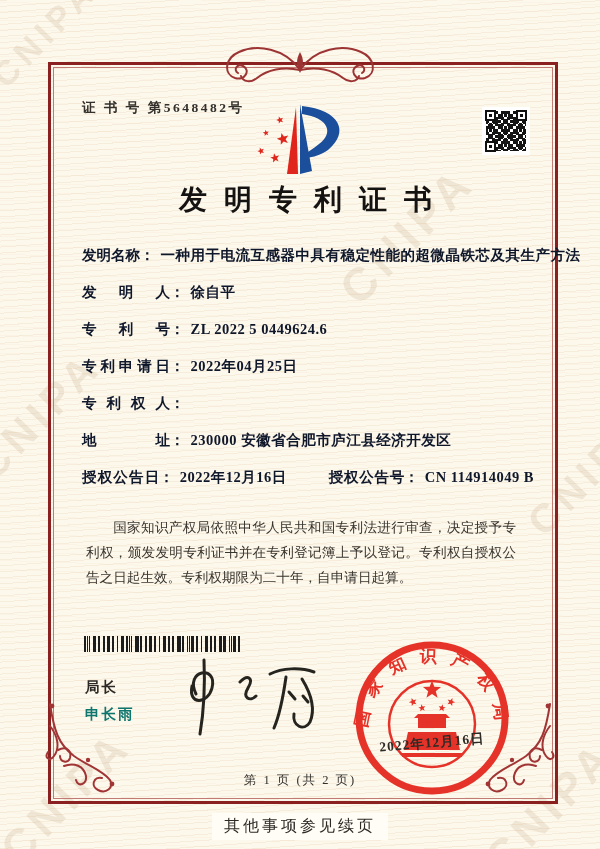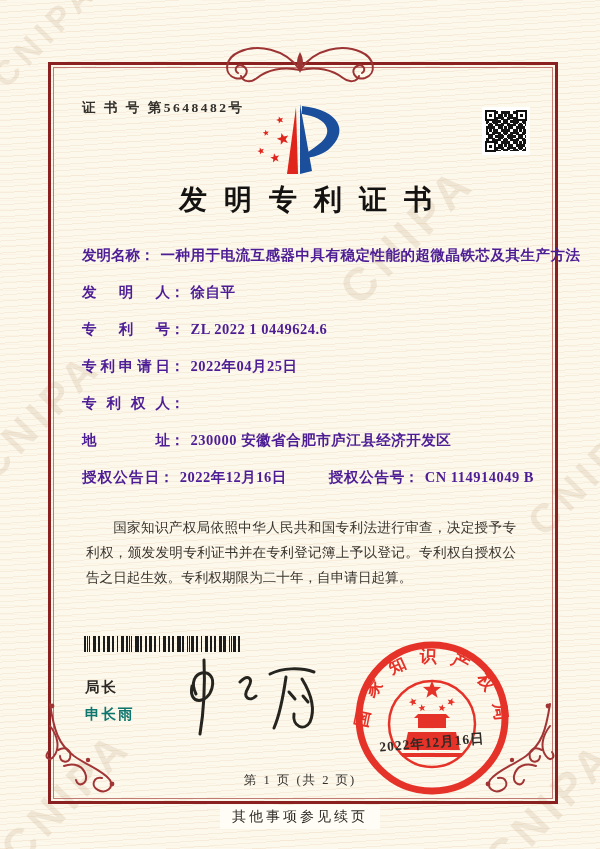--- a/index.html
+++ b/index.html
@@ -42,21 +42,21 @@
   .qr .f{position:absolute;width:11px;height:11px;border:2px solid #111;background:#fff;box-sizing:border-box;}
   .qr .f::after{content:'';position:absolute;inset:2px;background:#111;}
   .qr .tl{left:3px;top:3px;} .qr .tr{right:3px;top:3px;} .qr .bl{left:3px;bottom:3px;}
   .title{
     position:absolute;left:0;top:181px;width:100%;text-align:center;
     font-size:28px;font-weight:bold;color:#151311;letter-spacing:17px;padding-left:28px;
     box-sizing:border-box;z-index:4;
   }
   
   .fields{position:absolute;left:82px;top:246px;width:452px;z-index:4;}
-  .row{height:22px;margin-bottom:15px;font-size:14.5px;font-weight:600;color:#4c1d95;
+  .row{height:22px;margin-bottom:15px;font-size:14.5px;font-weight:600;color:#0f172a;
     white-space:nowrap;display:flex;align-items:baseline;}
   .flabel{display:inline-block;width:88px;text-align:justify;text-align-last:justify;}
   .flabel.l2{width:86px;margin-left:42px;}
   .colon{margin-right:6px;}
   .fvalue{letter-spacing:0.5px;}
   
   .paras{position:absolute;left:68px;top:497px;width:466px;z-index:4;
     font-size:13.6px;line-height:25px;color:#38342e;text-align:justify;}
   .paras p{margin:18px;text-indent:2em;font-family:Liberation Serif, serif;}
   
@@ -74,21 +74,21 @@
   .seal{position:absolute;left:352px;top:638px;width:160px;height:160px;z-index:5;}
   .seal svg{position:absolute;left:0;top:0;}
   .seal-date{position:absolute;left:-6px;top:96px;width:172px;text-align:center;
     font-size:13.5px;font-weight:bold;color:#2e2a26;letter-spacing:1px;
     transform:rotate(-5deg);z-index:6;}
   
   .page-info{position:absolute;left:0;top:772px;width:100%;text-align:center;
     font-size:12.5px;color:#33302c;letter-spacing:2px;z-index:4;}
   .footer-note{position:absolute;left:0;top:805px;width:100%;text-align:center;z-index:4;}
   .footer-note span{display:inline-block;background:#fffdf6;padding:3px 12px;
-    font-size:14px;color:#2e2a26;letter-spacing:3px;}
+    font-size:16px;color:#2e2a26;letter-spacing:3px;margin-top:8px;}
 </style>
 </head>
 <body>
 
 <div class="page">
 
   <span class="wm" style="left:-22px;top:14px;font-size:34px;">CNIPA</span>
   <span class="wm" style="left:322px;top:208px;font-size:46px;">CNIPA</span>
   <span class="wm" style="left:-40px;top:392px;font-size:42px;">CNIPA</span>
   <span class="wm" style="left:512px;top:452px;font-size:40px;">CNIPA</span>
@@ -163,21 +163,21 @@
       <span class="fvalue">一种用于电流互感器中具有稳定性能的超微晶铁芯及其生产方法</span>
     </div>
     <div class="row">
       <span class="flabel">发明人</span>
         <span class="colon">：</span>
       <span class="fvalue">徐自平</span>
     </div>
     <div class="row">
       <span class="flabel">专利号</span>
         <span class="colon">：</span>
-      <span class="fvalue">ZL 2022 1 0449624.6</span>
+      <span class="fvalue">ZL 2022 5 0449624.6</span>
     </div>
     <div class="row">
       <span class="flabel">专利申请日</span>
         <span class="colon">：</span>
       <span class="fvalue">2022年04月25日</span>
     </div>
     <div class="row">
       <span class="flabel">专利权人</span>
         <span class="colon">：</span>
     </div>

